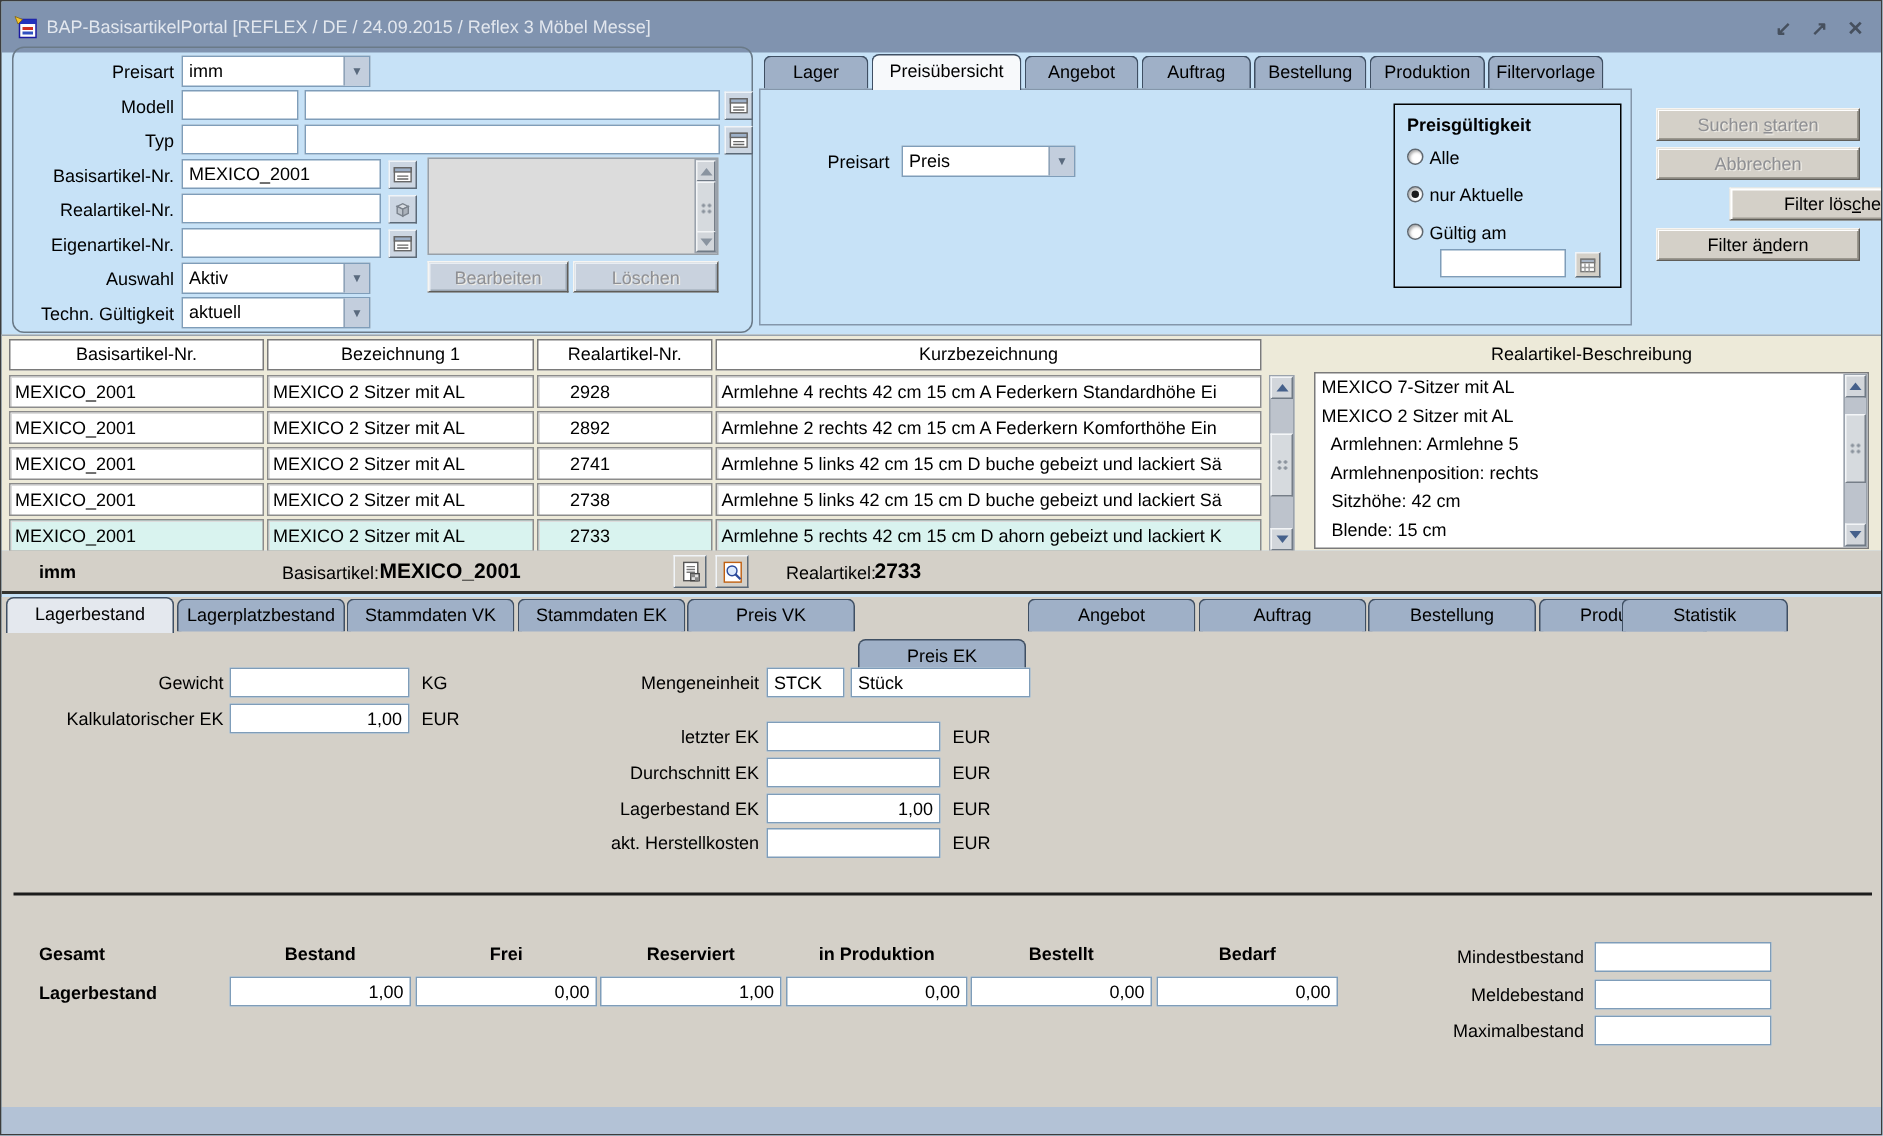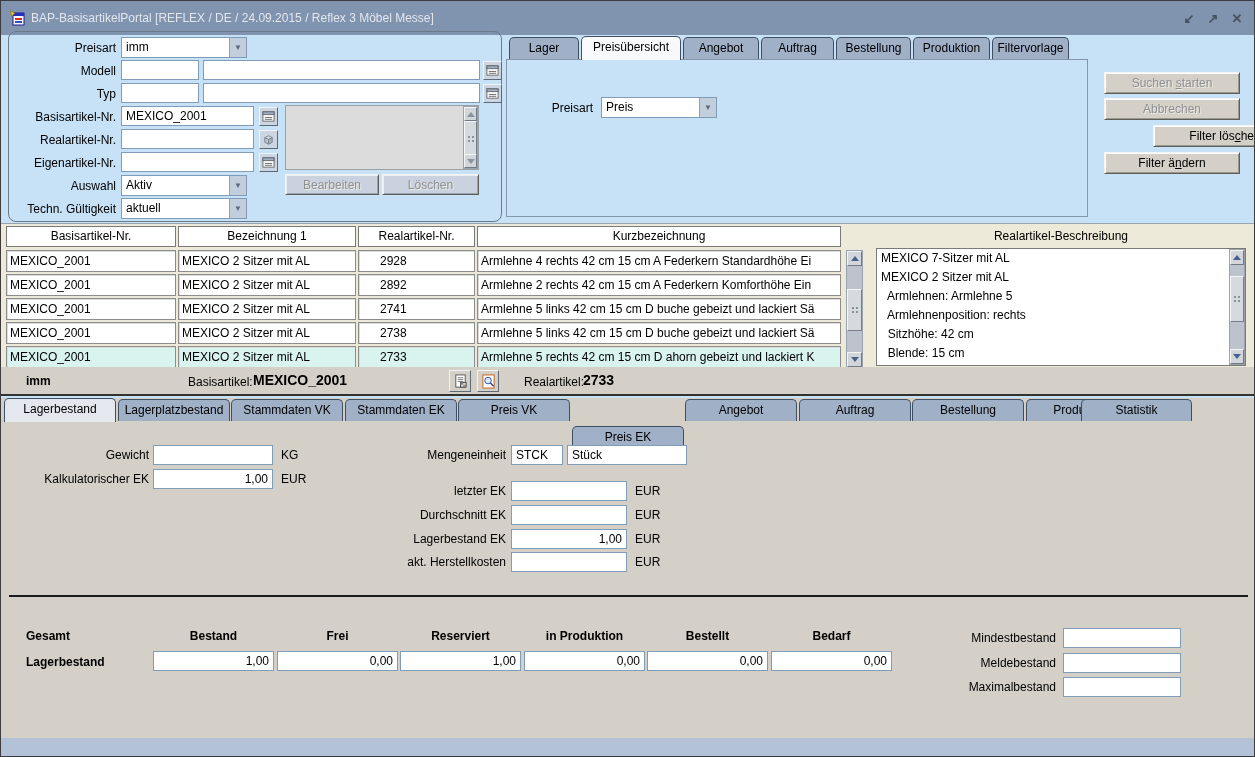--- a/index.html
+++ b/index.html
@@ -225,20 +225,39 @@
   <div class="tab" style="left:835px;width:75px;"><span>Bestellung</span></div>
   <div class="tab" style="left:912px;width:77px;"><span>Produktion</span></div>
   <div class="tab" style="left:991px;width:77px;"><span>Filtervorlage</span></div>
 
   <span class="lbl" style="left:520px;top:100px;width:72px;">Preisart</span>
   <div class="combo" style="left:600px;top:96px;width:116px;">
     <span class="cval">Preis</span>
     <span class="cbtn">▼</span>
   </div>
 
+  <div class="group">
+    <span class="bold" style="position:absolute;left:8px;top:6px;">Preisgültigkeit</span>
+    <span class="radio" style="left:8px;top:29px;"></span>
+    <span style="position:absolute;left:23px;top:28px;">Alle</span>
+    <span class="radio on" style="left:8px;top:54px;"></span>
+    <span style="position:absolute;left:23px;top:53px;">nur Aktuelle</span>
+    <span class="radio" style="left:8px;top:79px;"></span>
+    <span style="position:absolute;left:23px;top:78px;">Gültig am</span>
+    <input class="inp" style="left: 30px; top: 96px; width: 84px; height: 19px;" value="">
+    <span class="ibtn" style="left:120px;top:98px;width:17px;height:17px;background:#d4d0c8;">
+      <svg width="11" height="11" viewBox="0 0 12 12">
+          <rect x="1" y="2" width="10" height="9" fill="#fff" stroke="#777"></rect>
+          <rect x="1" y="2" width="10" height="2.5" fill="#aab6c6" stroke="#777"></rect>
+          <line x1="4" y1="5" x2="4" y2="11" stroke="#999"></line>
+          <line x1="7" y1="5" x2="7" y2="11" stroke="#999"></line>
+          <line x1="1" y1="8" x2="11" y2="8" stroke="#999"></line>
+        </svg>
+    </span>
+  </div>
 
   <div class="btn dis" style="left:1103px;top:71px;width:136px;height:22px;">
     <span>Suchen </span><span class="u">s</span><span>tarten</span>
   </div>
   <div class="btn dis" style="left:1103px;top:97px;width:136px;height:22px;">
     <span>Abbrechen</span><span class="u"></span><span></span>
   </div>
   <div class="btn" style="left:1152px;top:124px;width:144px;height:22px;">
     <span>Filter lös</span><span class="u">c</span><span>hen</span>
   </div>

